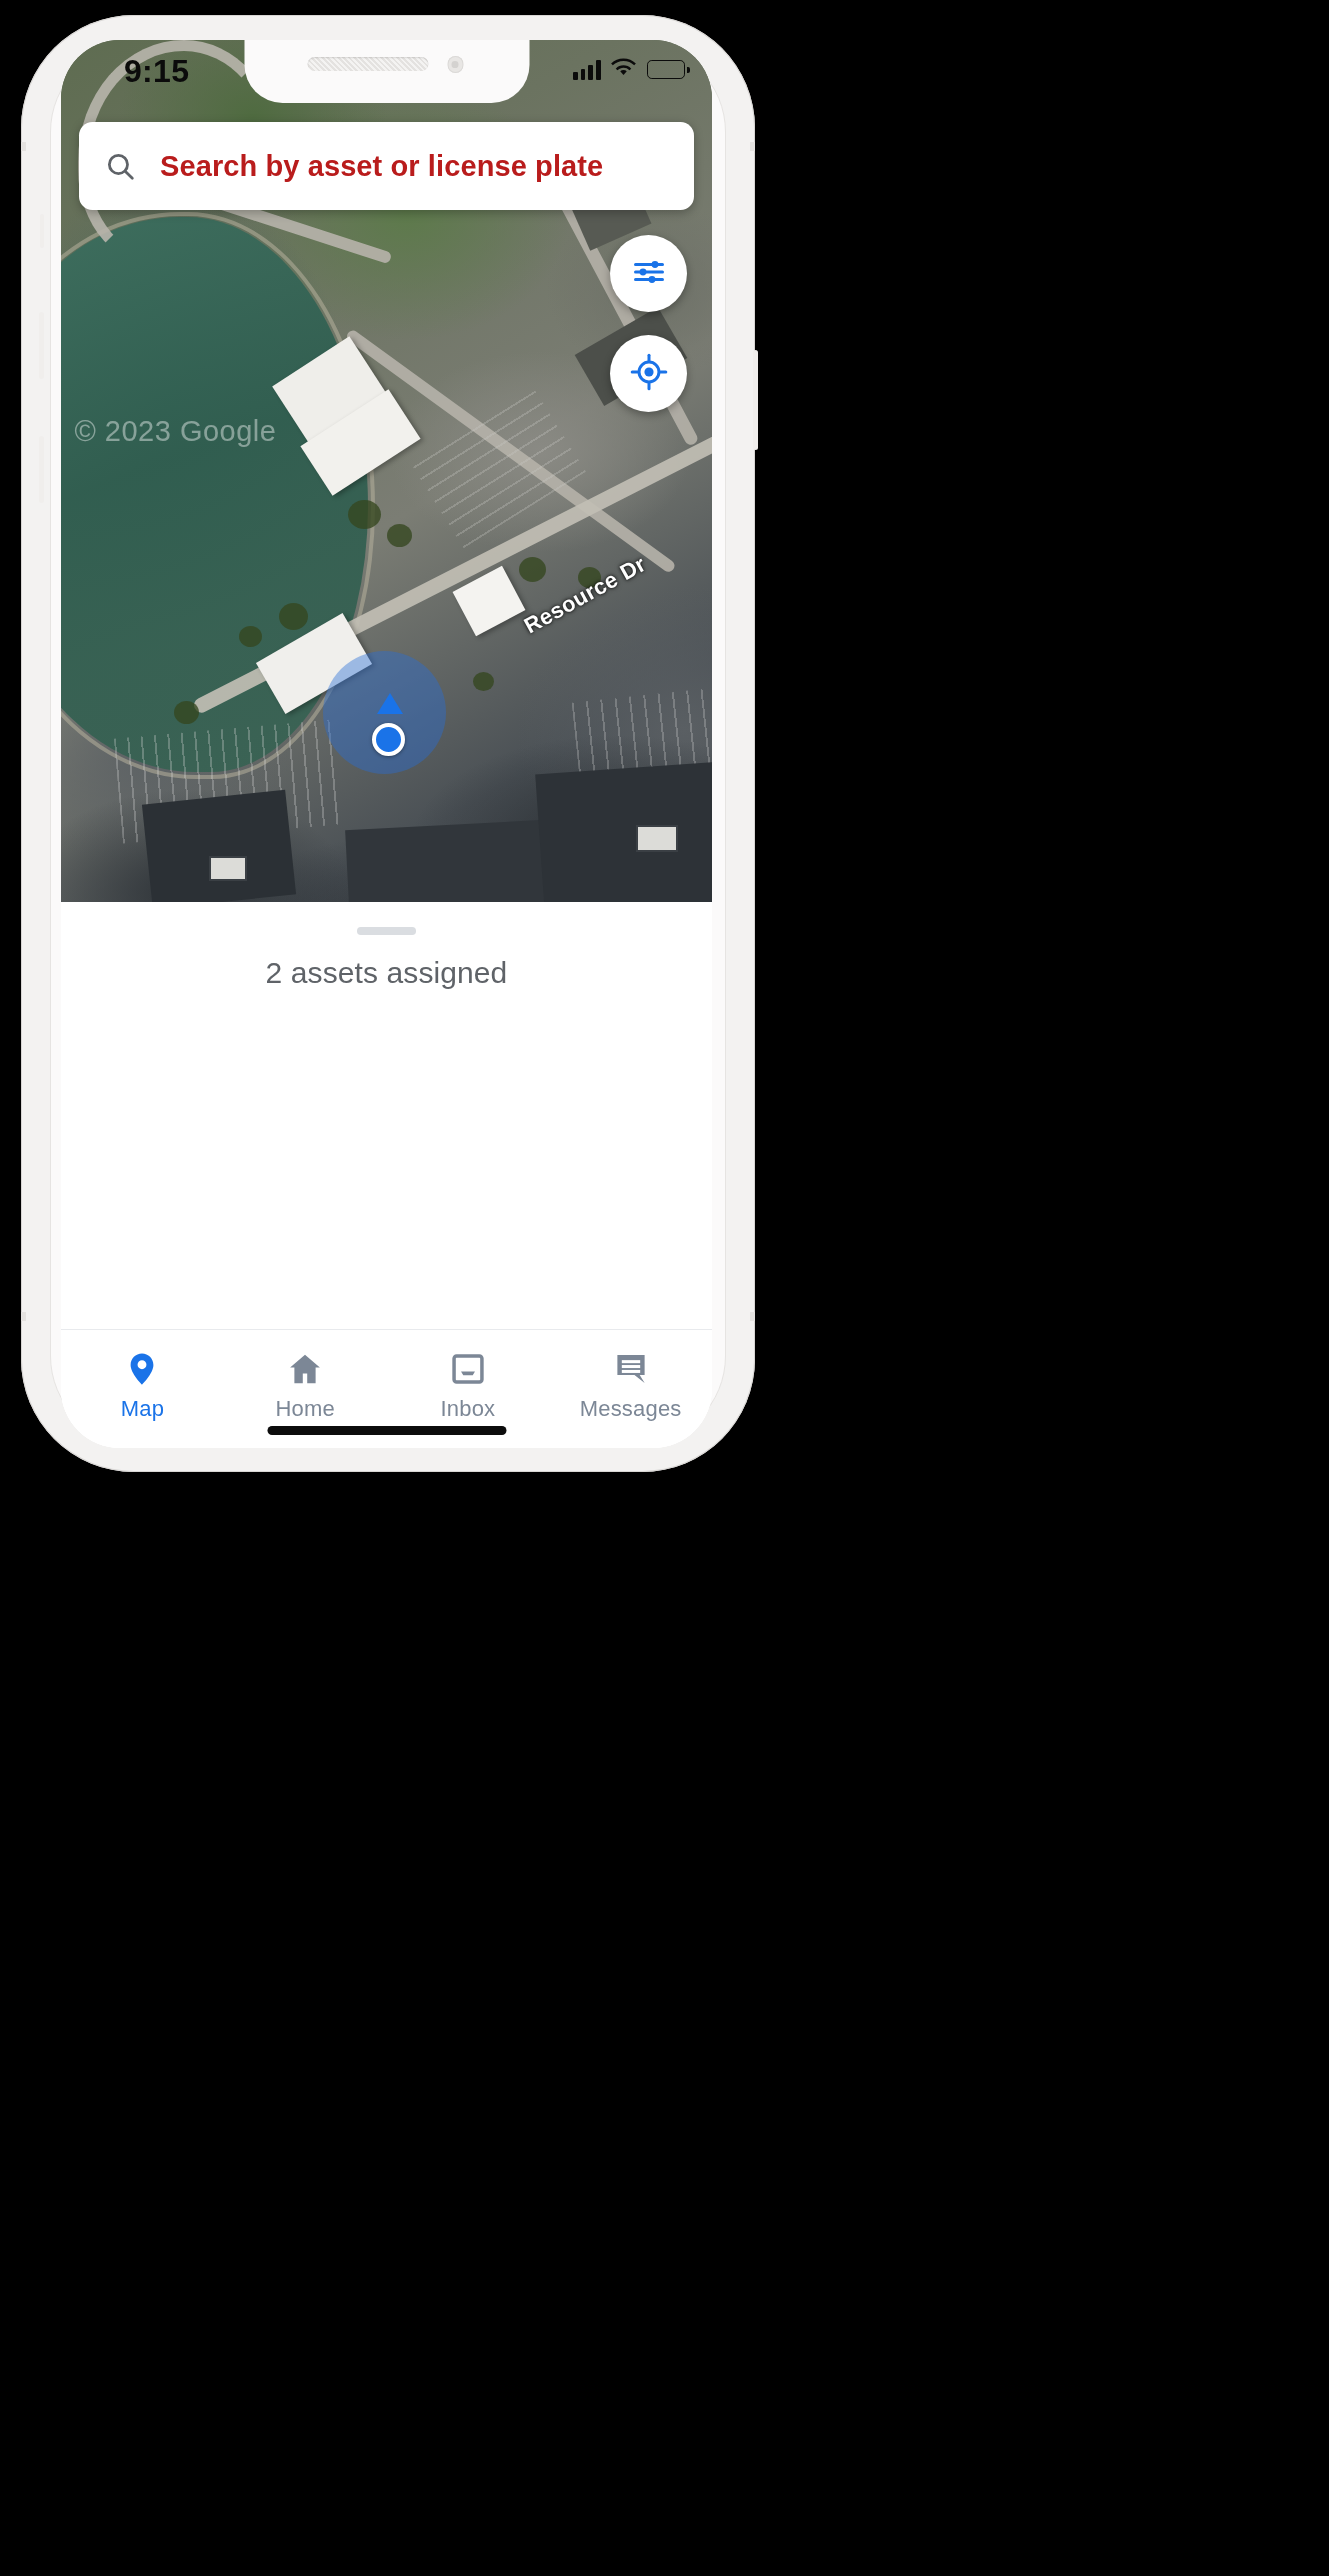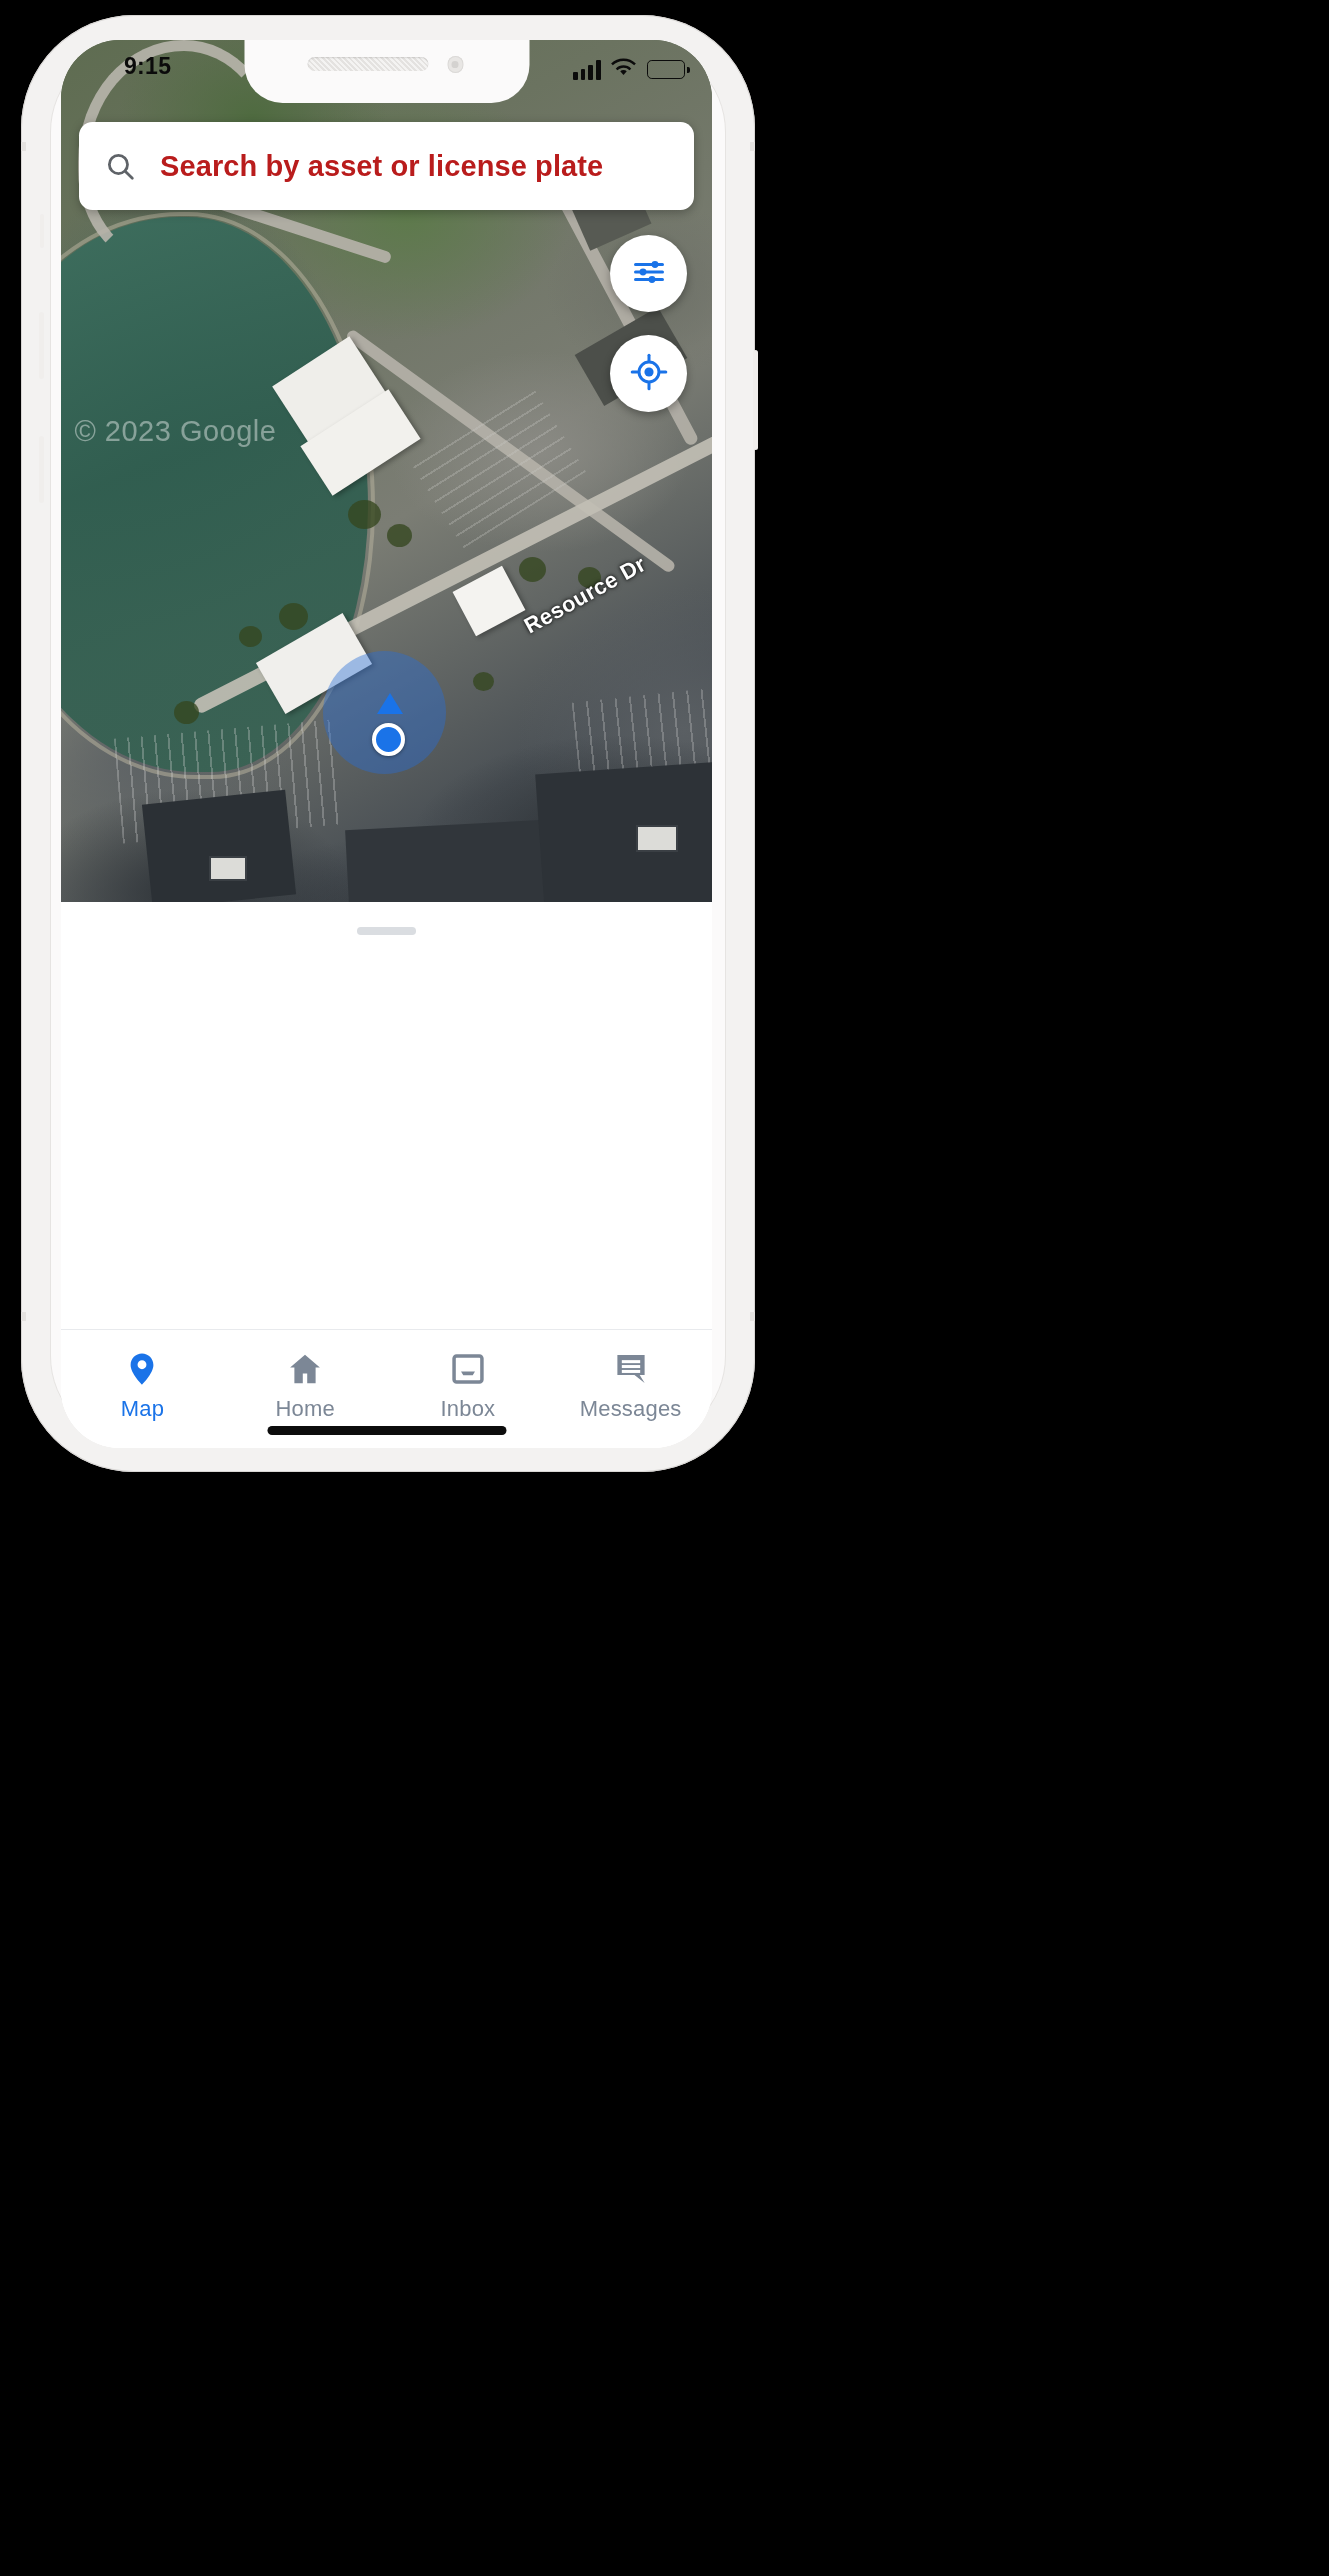--- a/index.html
+++ b/index.html
@@ -233,21 +233,21 @@
   
   #status-bar {
     position: absolute;
     left: 0; top: 0;
     width: 651px; height: 59px;
     z-index: 40;
   }
   #status-time {
     position: absolute;
     left: 63px; top: 13.4px;
-    font-size: 23px;
+    font-size: 32px;
     font-weight: 600;
     color: #0b0b0b;
     letter-spacing: 0.3px;
   }
   #status-icons {
     position: absolute;
     right: 27px; top: 17px;
     display: flex;
     align-items: center;
     gap: 9.6px;
@@ -592,20 +592,21 @@
     </div>
   </div>
 
   <div id="notch">
     <div id="notch-speaker"></div>
     <div id="notch-camera"></div>
   </div>
 
   <div id="bottom-sheet">
     <div id="sheet-grabber"></div>
+    <div id="sheet-title">2 assets assigned</div>
 
   </div>
 
   <div id="tab-bar">
 
     <div class="tab-item active">
       <span class="tab-icon">
         <svg width="38" height="38" viewBox="0 0 24 24" fill="#1a73e8">
           <path d="M12 2.2c-4 0-7.2 3.2-7.2 7.2 0 5.4 7.2 12.4 7.2 12.4s7.2-7 7.2-12.4c0-4-3.2-7.2-7.2-7.2zm0 9.9a2.8 2.8 0 1 1 0-5.6 2.8 2.8 0 0 1 0 5.6z"></path>
         </svg>

